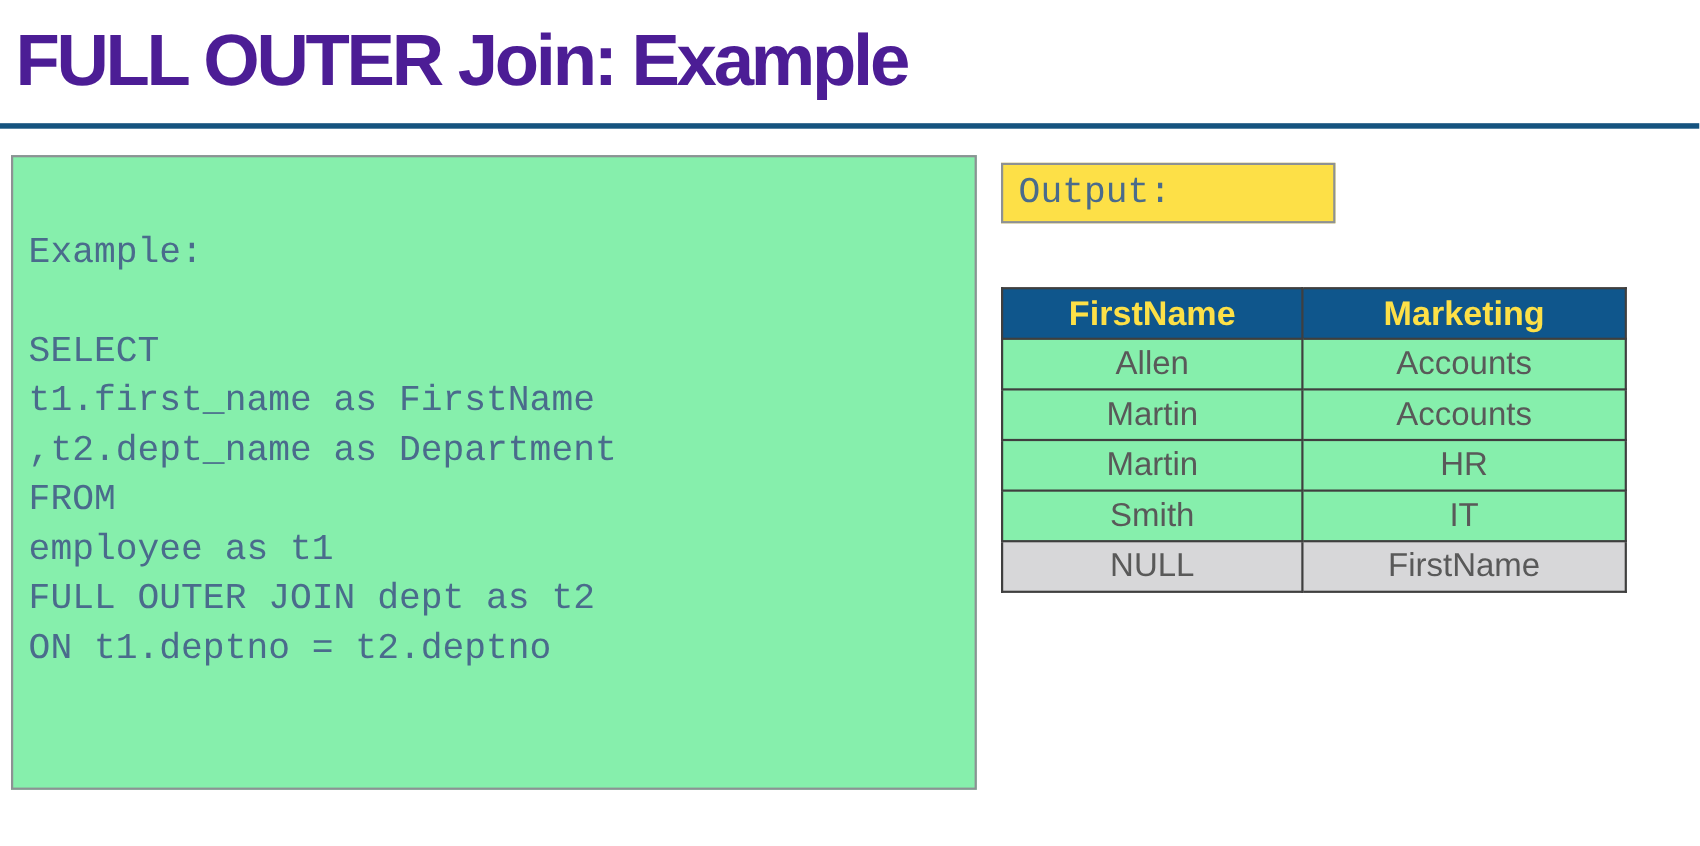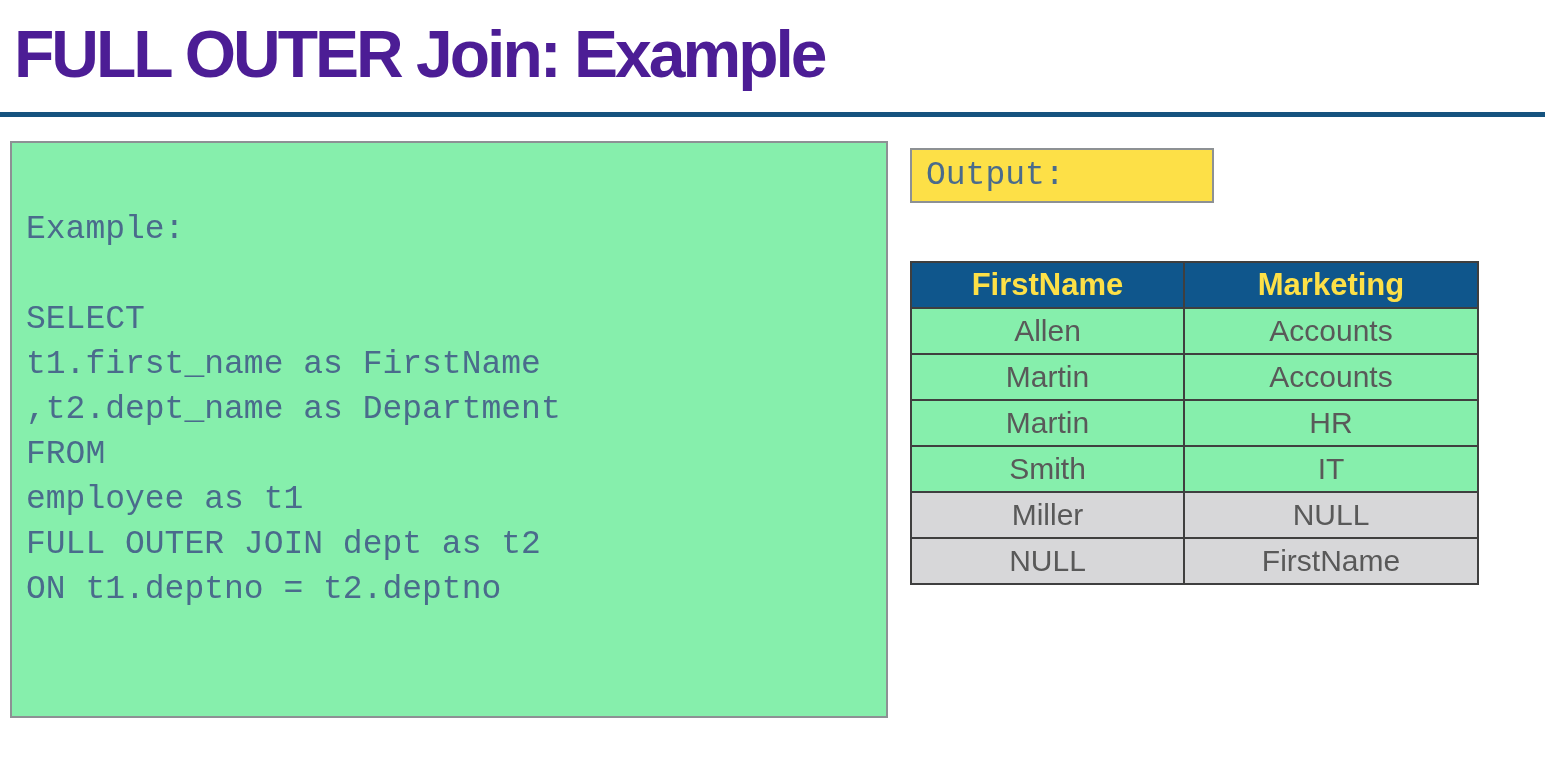--- a/index.html
+++ b/index.html
@@ -140,21 +140,17 @@
       </tr>
       <tr>
         <td>Martin</td>
         <td>HR</td>
       </tr>
       <tr>
         <td>Smith</td>
         <td>IT</td>
       </tr>
       <tr class="null-row">
-        <td>Miller</td>
-        <td>NULL</td>
-      </tr>
-      <tr class="null-row">
         <td>NULL</td>
         <td>FirstName</td>
       </tr>
     </tbody>
 </table>
 
 </body></html>

